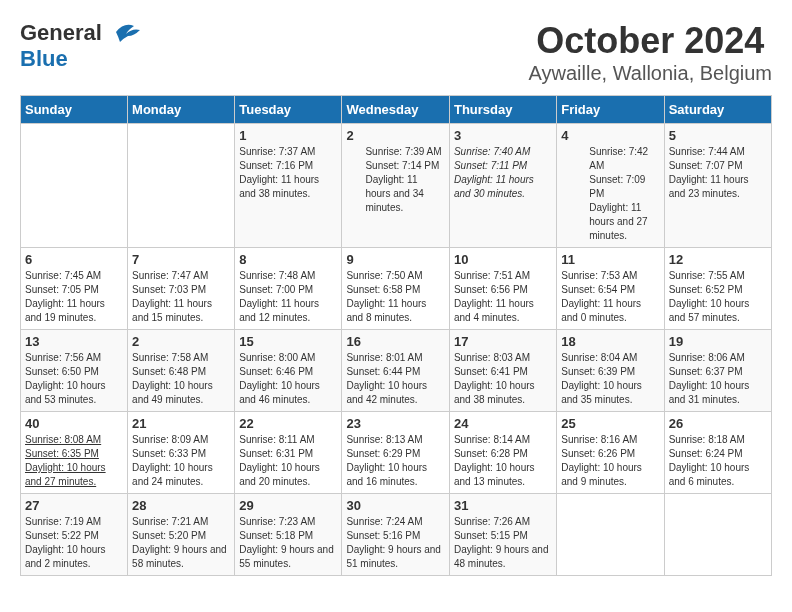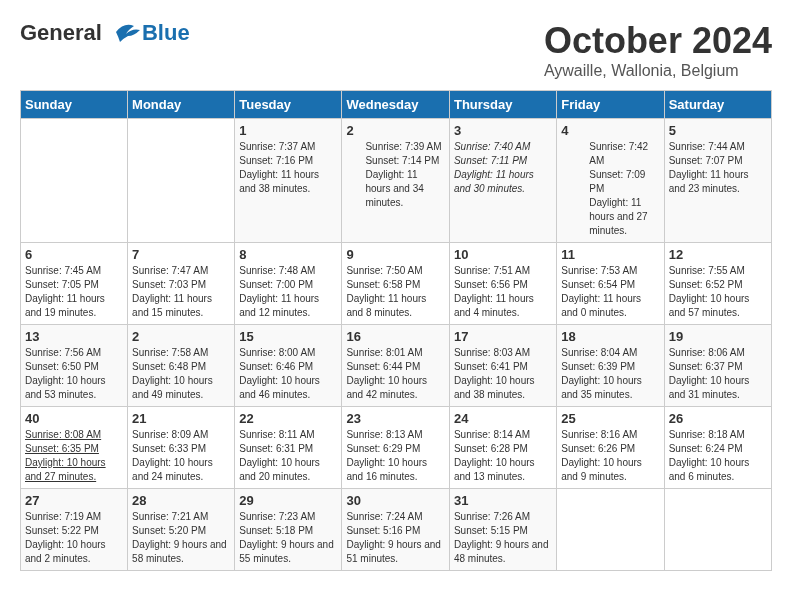--- a/index.html
+++ b/index.html
@@ -11,37 +11,38 @@
       padding: 20px;
     }
     .header {
       display: flex;
       justify-content: space-between;
       align-items: flex-start;
       margin-bottom: 10px;
     }
     .logo {
       display: flex;
+      flex-direction: column;
       align-items: flex-start;
     }
     .logo-row {
       display: flex;
       align-items: center;
       gap: 4px;
     }
     .title-block {
-      text-align: left;
+      text-align: center;
     }
     .month-title {
       font-size: 36px;
       font-weight: bold;
       color: #333;
     }
     .subtitle {
-      font-size: 16px;
+      font-size: 20px;
       color: #555;
     }
     table {
       width: 100%;
       border-collapse: collapse;
       font-size: 11px;
       padding-left: 12px;
     }
     thead tr th {
       background-color: #1a6faf;

